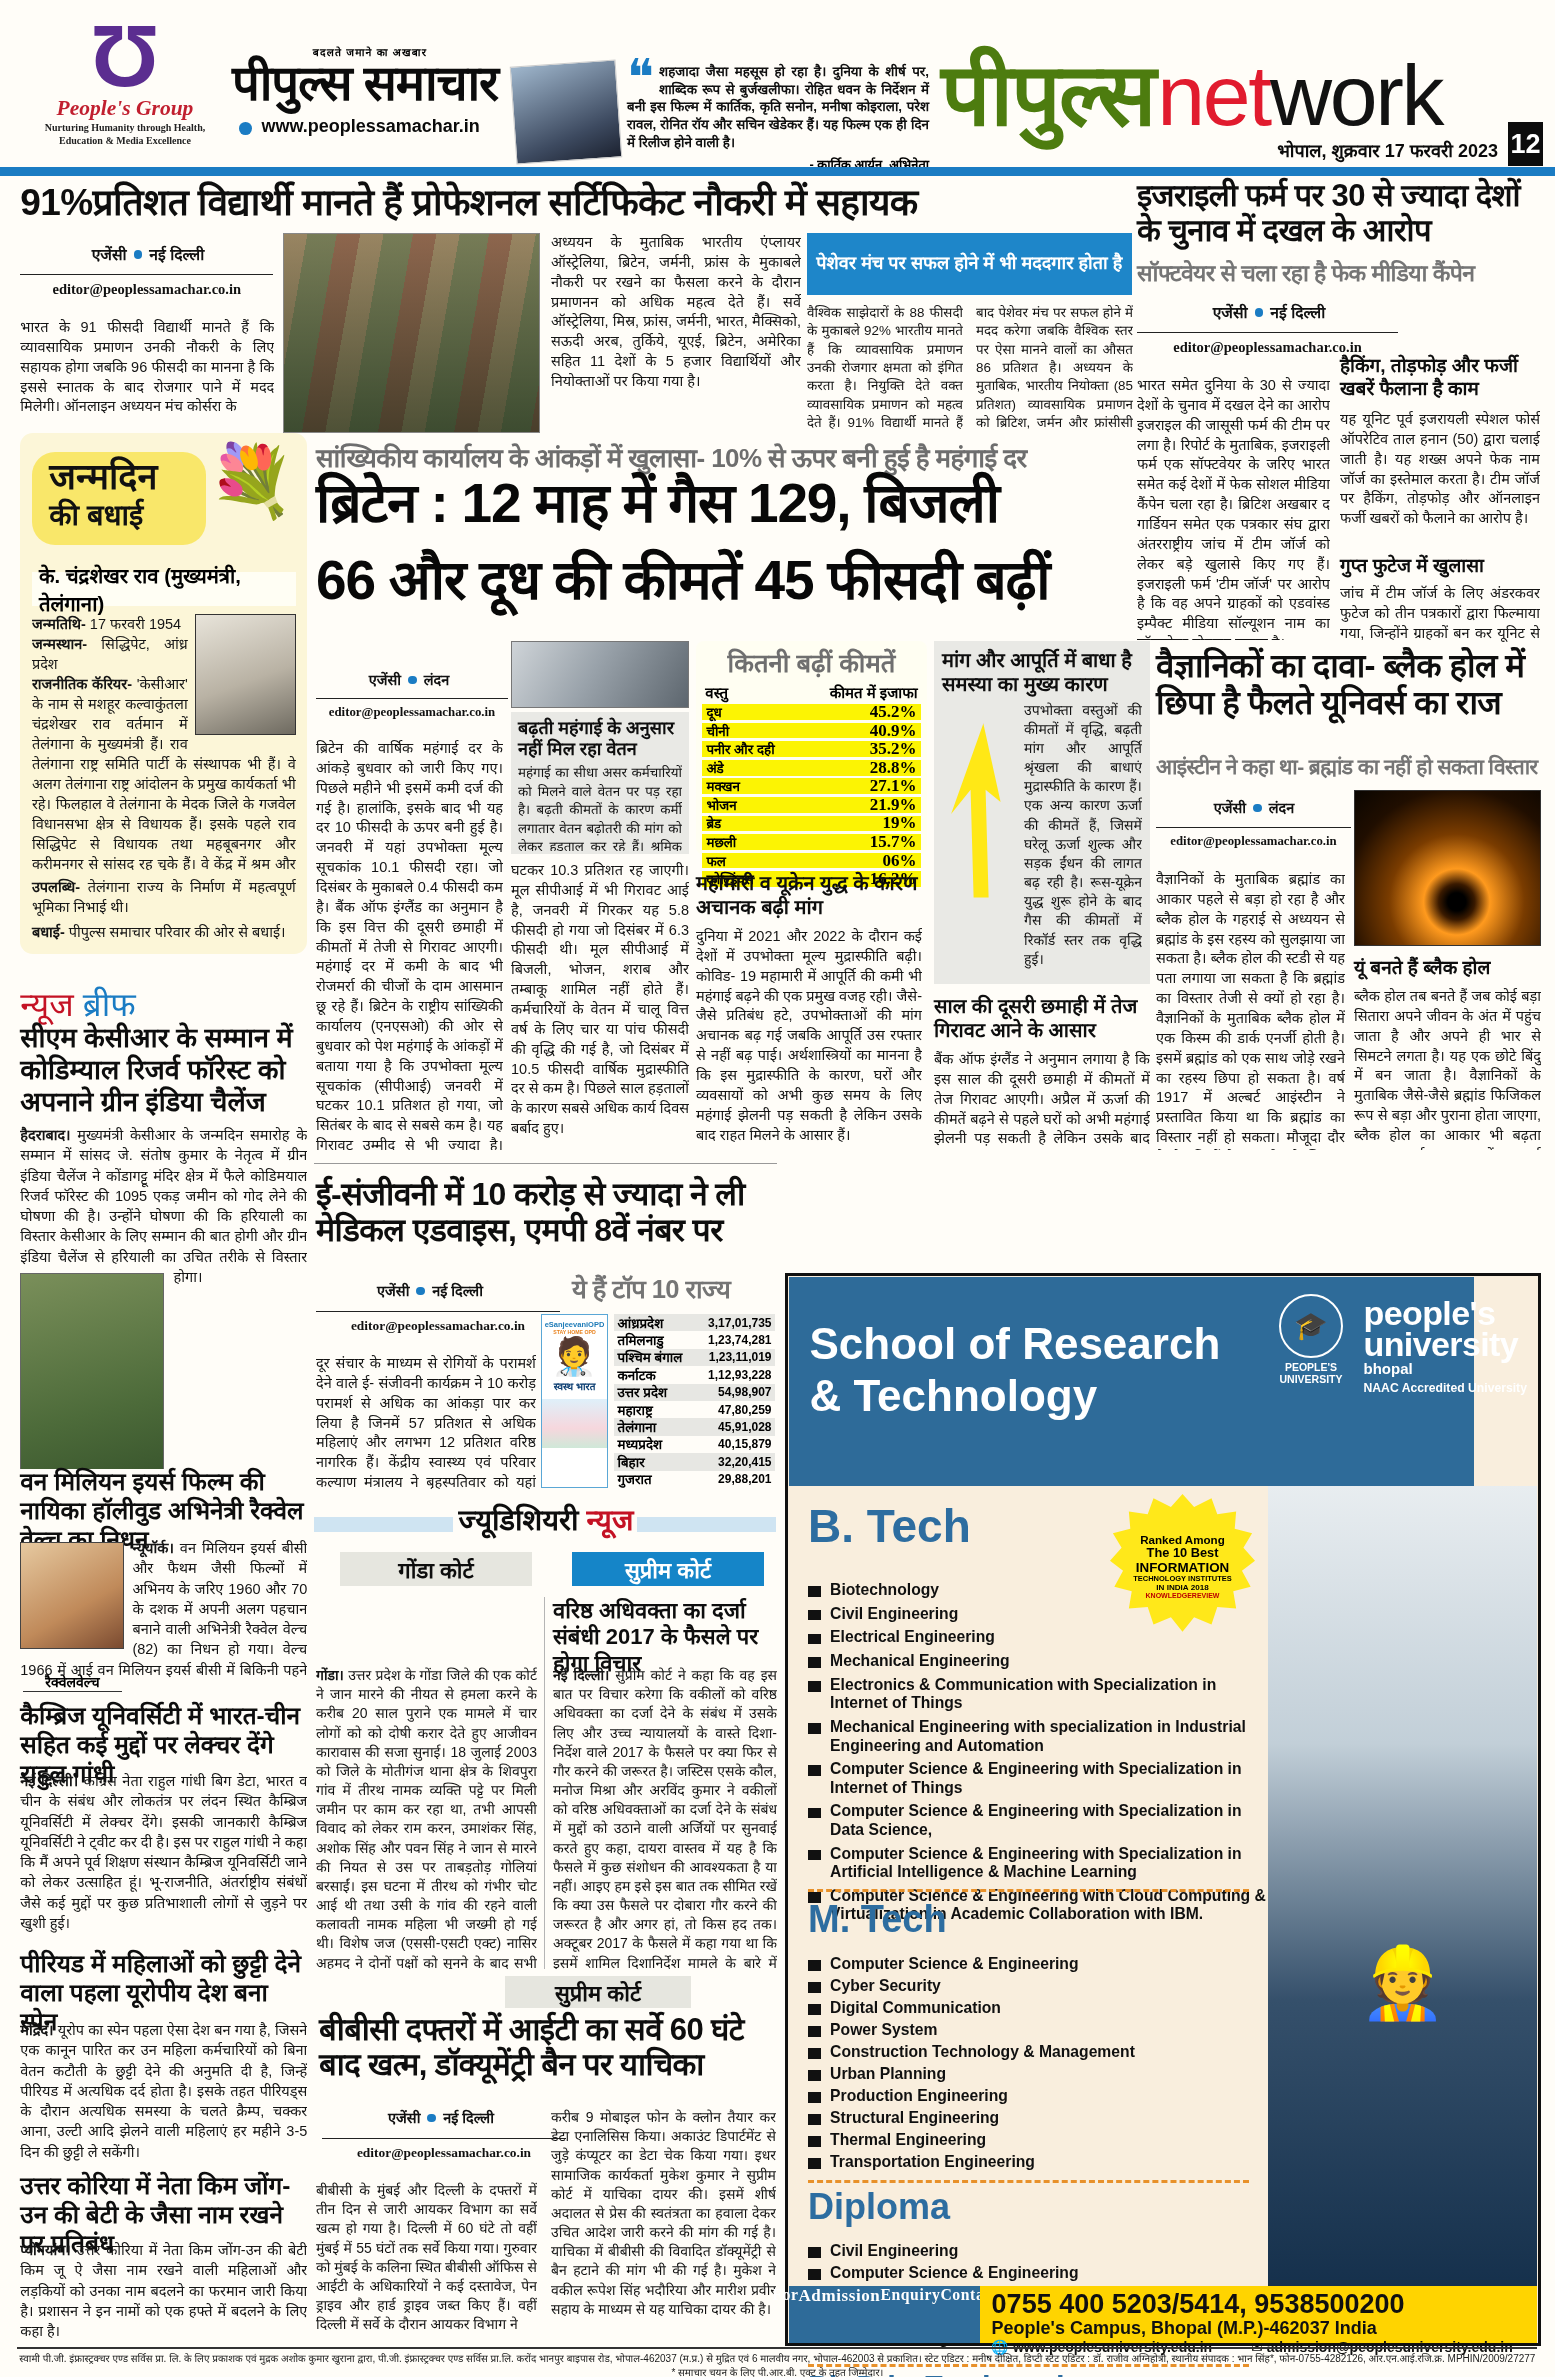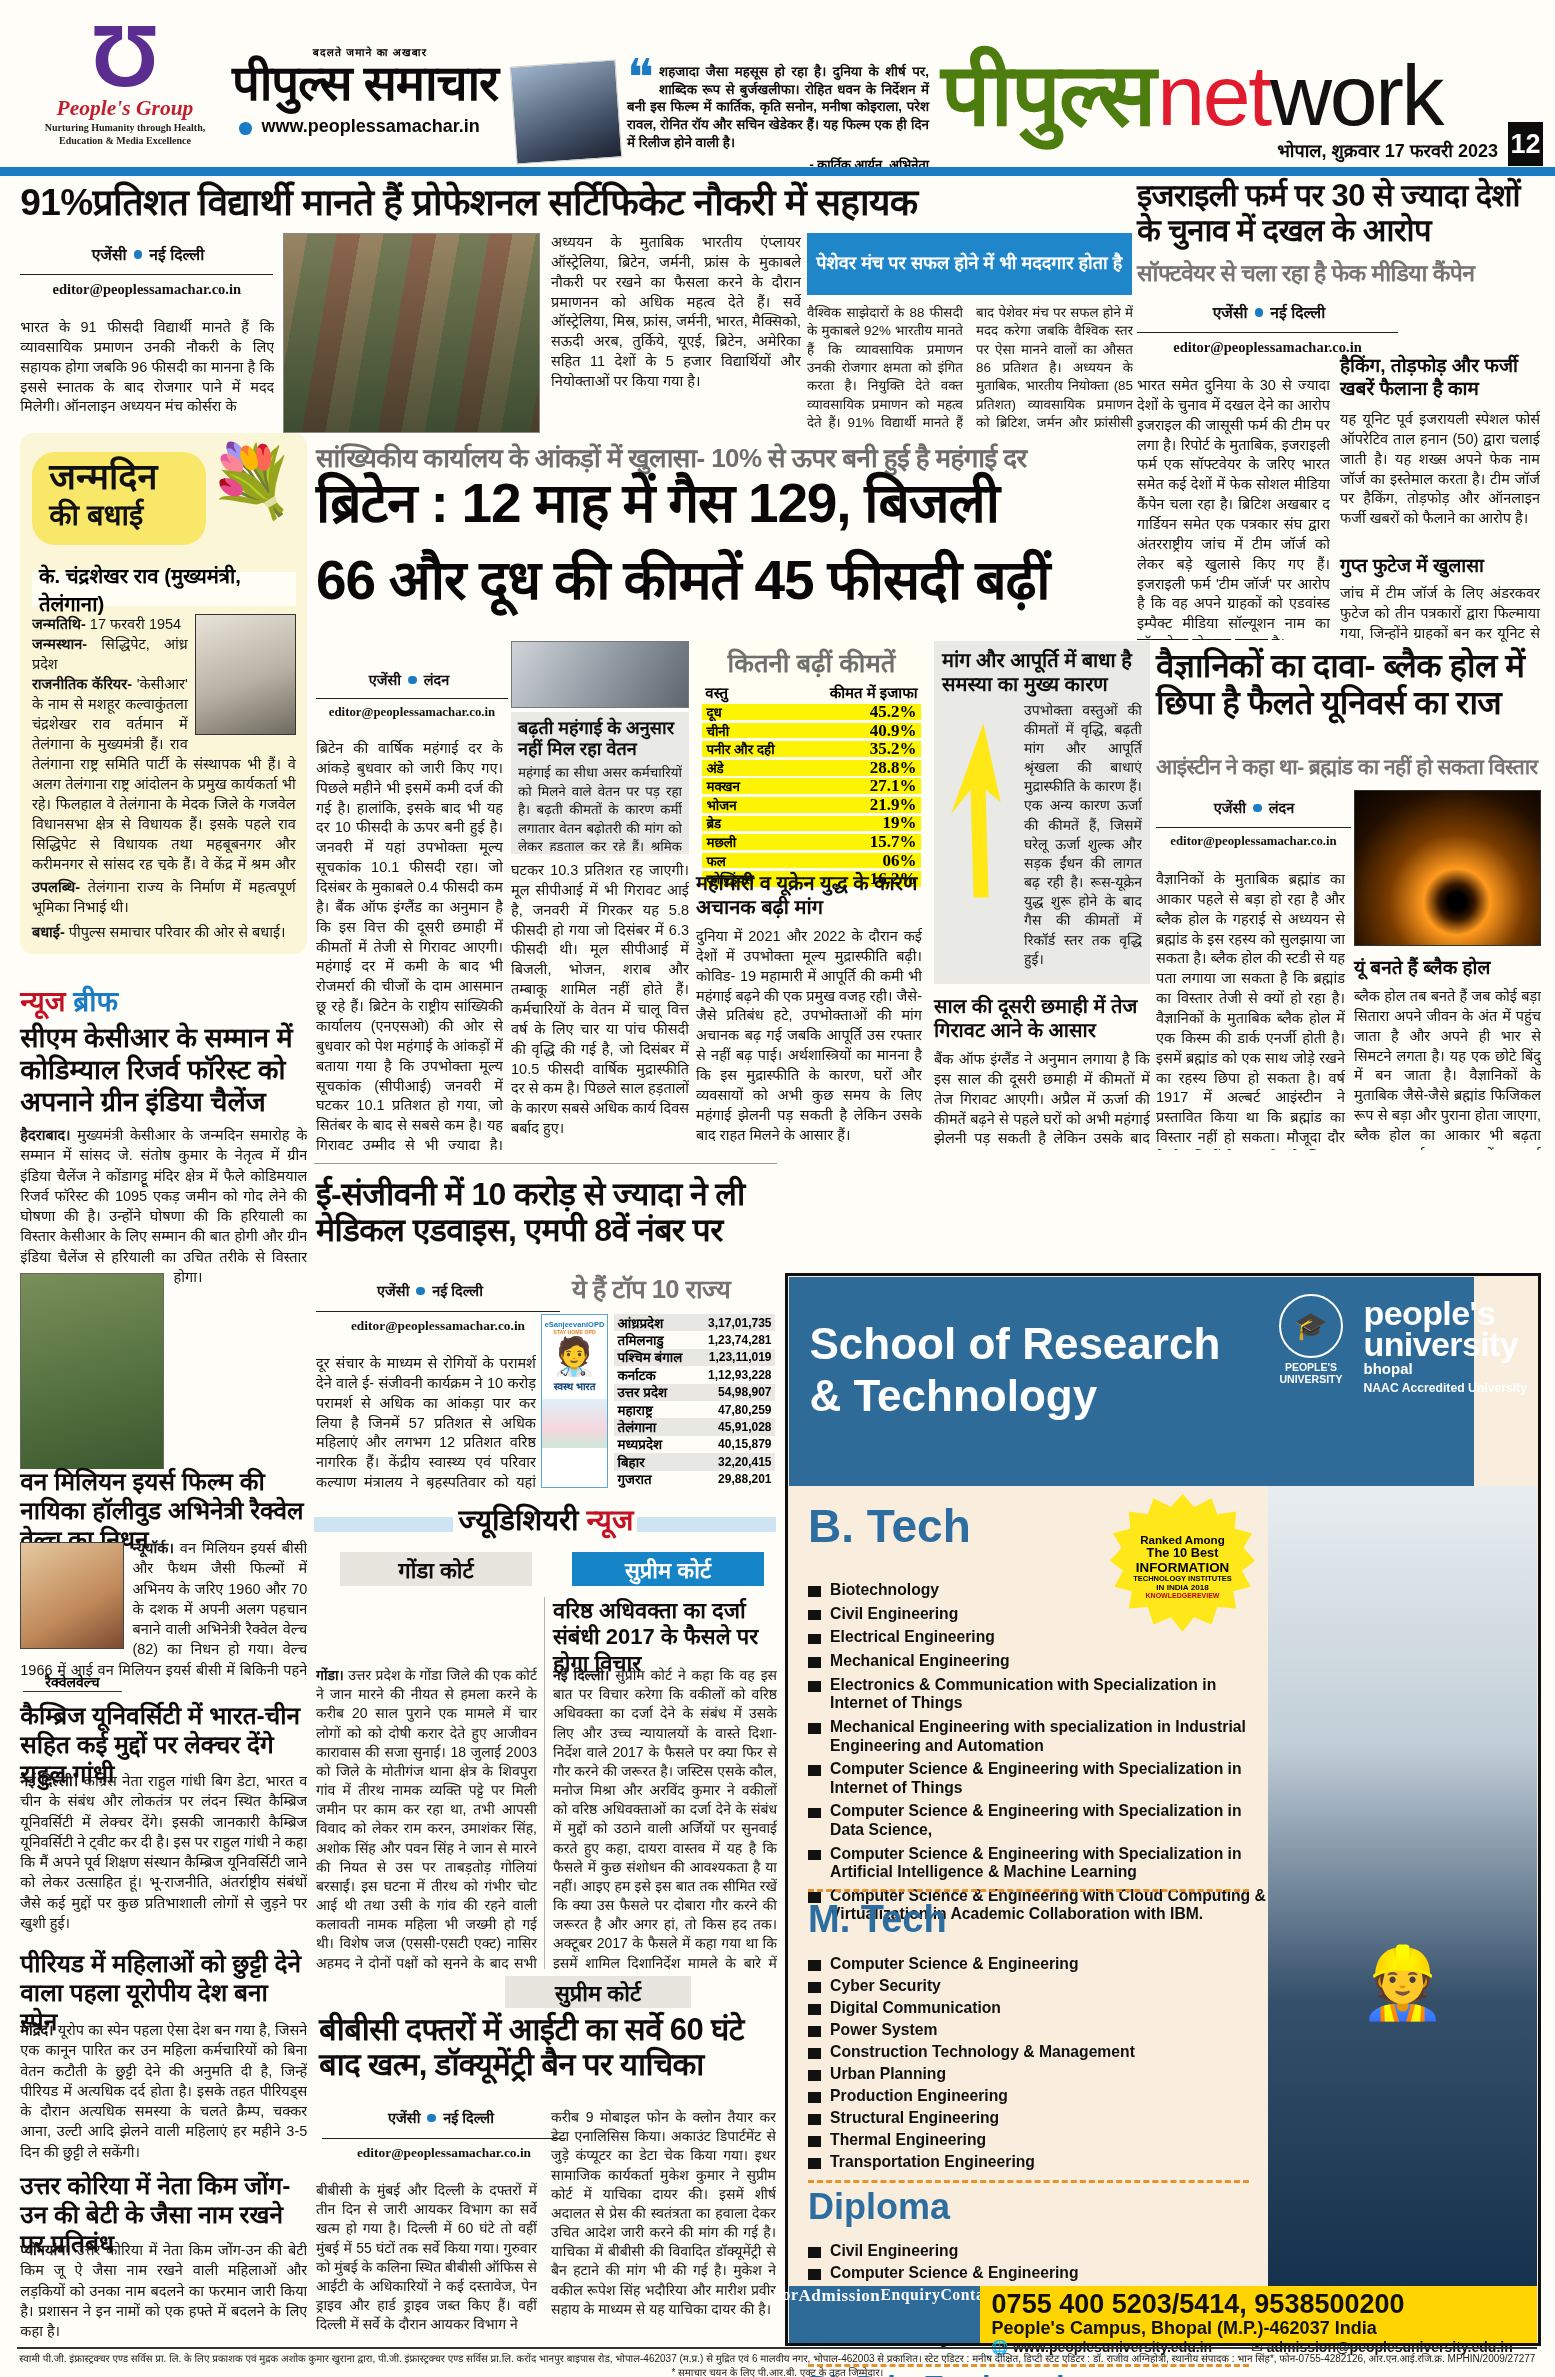--- a/index.html
+++ b/index.html
@@ -153,21 +153,21 @@
     <div style="margin-top:8.1px;overflow:hidden;height:256px;">
       <div style="float:right;width:99px;height:119px;margin:0 0 5.8px 7px;background:linear-gradient(160deg,#e8e4da,#b9b2a4 55%,#6e6a60);border:1.7px solid #333;"></div>
       <div class="bday-line"><b>जन्मतिथि-</b> <span>17 फरवरी 1954</span></div>
       <div class="bday-line"><b>जन्मस्थान-</b> <span>सिद्धिपेट, आंध्र प्रदेश</span></div>
       <div class="bday-line"><b>राजनीतिक कॅरियर-</b> <span>'केसीआर' के नाम से मशहूर कल्वाकुंतला चंद्रशेखर राव वर्तमान में तेलंगाना के मुख्यमंत्री हैं। राव तेलंगाना राष्ट्र समिति पार्टी के संस्थापक भी हैं। वे अलग तेलंगाना राष्ट्र आंदोलन के प्रमुख कार्यकर्ता भी रहे। फिलहाल वे तेलंगाना के मेदक जिले के गजवेल विधानसभा क्षेत्र से विधायक हैं। इसके पहले राव सिद्धिपेट से विधायक तथा महबूबनगर और करीमनगर से सांसद रह चुके हैं। वे केंद्र में श्रम और नियोजन मंत्री भी रह चुके हैं। तेलंगाना राष्ट्र समिति के गठन से पहले वे तेलुगु देशम पार्टी के सदस्य थे। उन्होंने अलग तेलंगाना राज्य के निर्माण की मांग करते हुए तेलगूदेशम पार्टी छोड़ी। बता दें कि के चंद्रशेखर राव ने एक छात्र नेता के रूप में अपना राजनीतिक जीवन शुरू किया था।</span></div>
     </div>
     <div class="bday-line" style="margin-top:7px;"><b>उपलब्धि-</b> <span>तेलंगाना राज्य के निर्माण में महत्वपूर्ण भूमिका निभाई थी।</span></div>
     <div class="bday-line" style="margin-top:4.6px;"><b>बधाई-</b> <span>पीपुल्स समाचार परिवार की ओर से बधाई।</span></div>
   </div>
 
-  <div class="abs" style="left:20.3px;top:981px;font-size:28px;font-weight:700;">
+  <div class="abs" style="left:20.3px;top:981px;font-size:33px;font-weight:400;">
     <span style="color:#c41224;">न्यूज</span> <span style="color:#1b7cc3;">ब्रीफ</span>
   </div>
   <div class="abs brief-hl" style="left:20.3px;top:1023px;width:287px;font-size:27px;">सीएम केसीआर के सम्मान में कोडिम्याल रिजर्व फॉरेस्ट को अपनाने ग्रीन इंडिया चैलेंज</div>
   <div class="abs brief-body" style="left:20.3px;top:1125px;width:287px;height:344px;">
     <span class="dl">हैदराबाद।</span> <span>मुख्यमंत्री केसीआर के जन्मदिन समारोह के सम्मान में सांसद जे. संतोष कुमार के नेतृत्व में ग्रीन इंडिया चैलेंज ने कोंडागट्टू मंदिर क्षेत्र में फैले कोडिमयाल रिजर्व फॉरेस्ट की 1095 एकड़ जमीन को गोद लेने की घोषणा की है। उन्होंने घोषणा की कि हरियाली का विस्तार केसीआर के लिए सम्मान की बात होगी और ग्रीन इंडिया चैलेंज से हरियाली का उचित तरीके से विस्तार होगा।</span>
     <div style="float:left;width:142px;height:250px;margin:5.8px 9.3px 2.3px 0;background:linear-gradient(165deg,#7a8f5a,#4d6b3a 55%,#2e4a26);border:0.6px solid #666;"></div>
   </div>
   <div class="abs brief-hl" style="left:20.3px;top:1468px;width:287px;">वन मिलियन इयर्स फिल्म की नायिका हॉलीवुड अभिनेत्री रैक्वेल वेल्च का निधन</div>
   <div class="abs brief-body" style="left:20.3px;top:1538px;width:287px;height:144px;">
     <div style="float:left;width:102px;height:105px;margin:3.5px 8.1px 1.2px 0;background:linear-gradient(150deg,#e6c9a0,#c08a5a 60%,#7a4a30);border:1.2px solid #444;"></div>

